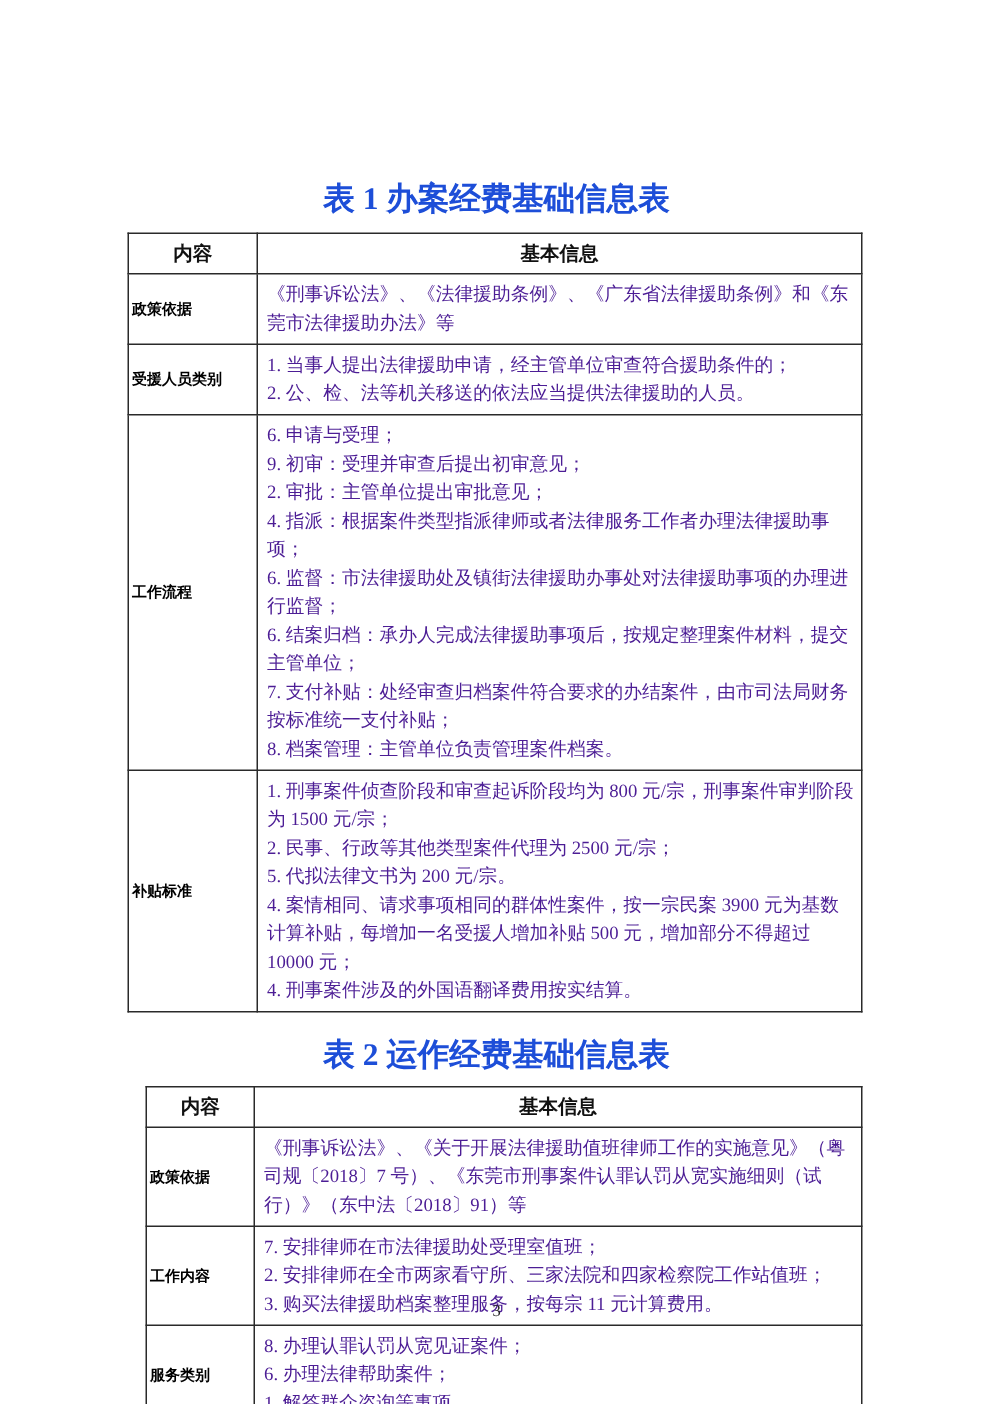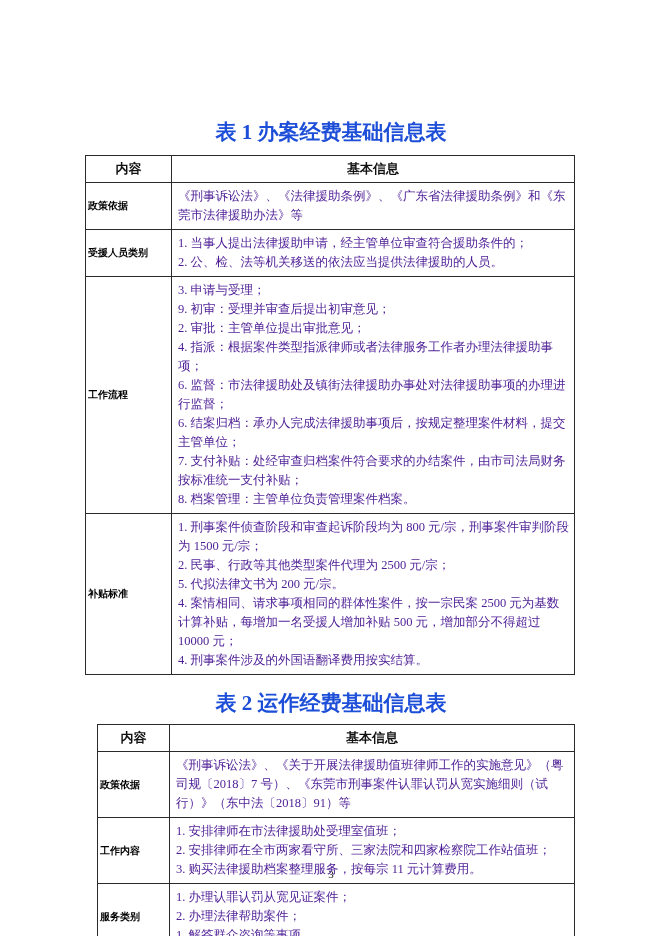--- a/index.html
+++ b/index.html
@@ -90,37 +90,37 @@
       <tr>
         <td class="lbl">受援人员类别</td>
         <td class="val">
           <div class="ln">1. 当事人提出法律援助申请，经主管单位审查符合援助条件的；</div>
           <div class="ln">2. 公、检、法等机关移送的依法应当提供法律援助的人员。</div>
         </td>
       </tr>
       <tr>
         <td class="lbl">工作流程</td>
         <td class="val">
-          <div class="ln">3. 申请与受理；</div>
+          <div class="ln">6. 申请与受理；</div>
           <div class="ln">9. 初审：受理并审查后提出初审意见；</div>
           <div class="ln">2. 审批：主管单位提出审批意见；</div>
           <div class="ln">4. 指派：根据案件类型指派律师或者法律服务工作者办理法律援助事项；</div>
           <div class="ln">6. 监督：市法律援助处及镇街法律援助办事处对法律援助事项的办理进行监督；</div>
           <div class="ln">6. 结案归档：承办人完成法律援助事项后，按规定整理案件材料，提交主管单位；</div>
           <div class="ln">7. 支付补贴：处经审查归档案件符合要求的办结案件，由市司法局财务按标准统一支付补贴；</div>
           <div class="ln">8. 档案管理：主管单位负责管理案件档案。</div>
         </td>
       </tr>
       <tr>
         <td class="lbl">补贴标准</td>
         <td class="val">
           <div class="ln">1. 刑事案件侦查阶段和审查起诉阶段均为 800 元/宗，刑事案件审判阶段为 1500 元/宗；</div>
           <div class="ln">2. 民事、行政等其他类型案件代理为 2500 元/宗；</div>
           <div class="ln">5. 代拟法律文书为 200 元/宗。</div>
-          <div class="ln">4. 案情相同、请求事项相同的群体性案件，按一宗民案 2500 元为基数计算补贴，每增加一名受援人增加补贴 500 元，增加部分不得超过 10000 元；</div>
+          <div class="ln">4. 案情相同、请求事项相同的群体性案件，按一宗民案 3900 元为基数计算补贴，每增加一名受援人增加补贴 500 元，增加部分不得超过 10000 元；</div>
           <div class="ln">4. 刑事案件涉及的外国语翻译费用按实结算。</div>
         </td>
       </tr>
     </tbody>
   </table>
 
   <h2 class="tbl-title" id="title2">表 2 运作经费基础信息表</h2>
 
   <table id="table2">
     <colgroup>
@@ -134,30 +134,30 @@
       </tr>
       <tr>
         <td class="lbl">政策依据</td>
         <td class="val">
           <div class="ln">《刑事诉讼法》、《关于开展法律援助值班律师工作的实施意见》（粤司规〔2018〕7 号）、《东莞市刑事案件认罪认罚从宽实施细则（试行）》（东中法〔2018〕91）等</div>
         </td>
       </tr>
       <tr>
         <td class="lbl">工作内容</td>
         <td class="val">
-          <div class="ln">1. 安排律师在市法律援助处受理室值班；</div>
+          <div class="ln">7. 安排律师在市法律援助处受理室值班；</div>
           <div class="ln">2. 安排律师在全市两家看守所、三家法院和四家检察院工作站值班；</div>
           <div class="ln">3. 购买法律援助档案整理服务，按每宗 11 元计算费用。</div>
         </td>
       </tr>
       <tr>
         <td class="lbl">服务类别</td>
         <td class="val">
-          <div class="ln">1. 办理认罪认罚从宽见证案件；</div>
-          <div class="ln">2. 办理法律帮助案件；</div>
+          <div class="ln">8. 办理认罪认罚从宽见证案件；</div>
+          <div class="ln">6. 办理法律帮助案件；</div>
           <div class="ln">1. 解答群众咨询等事项。</div>
         </td>
       </tr>
     </tbody>
   </table>
 
   <div class="pageno">3</div>
 
 </div>
 

